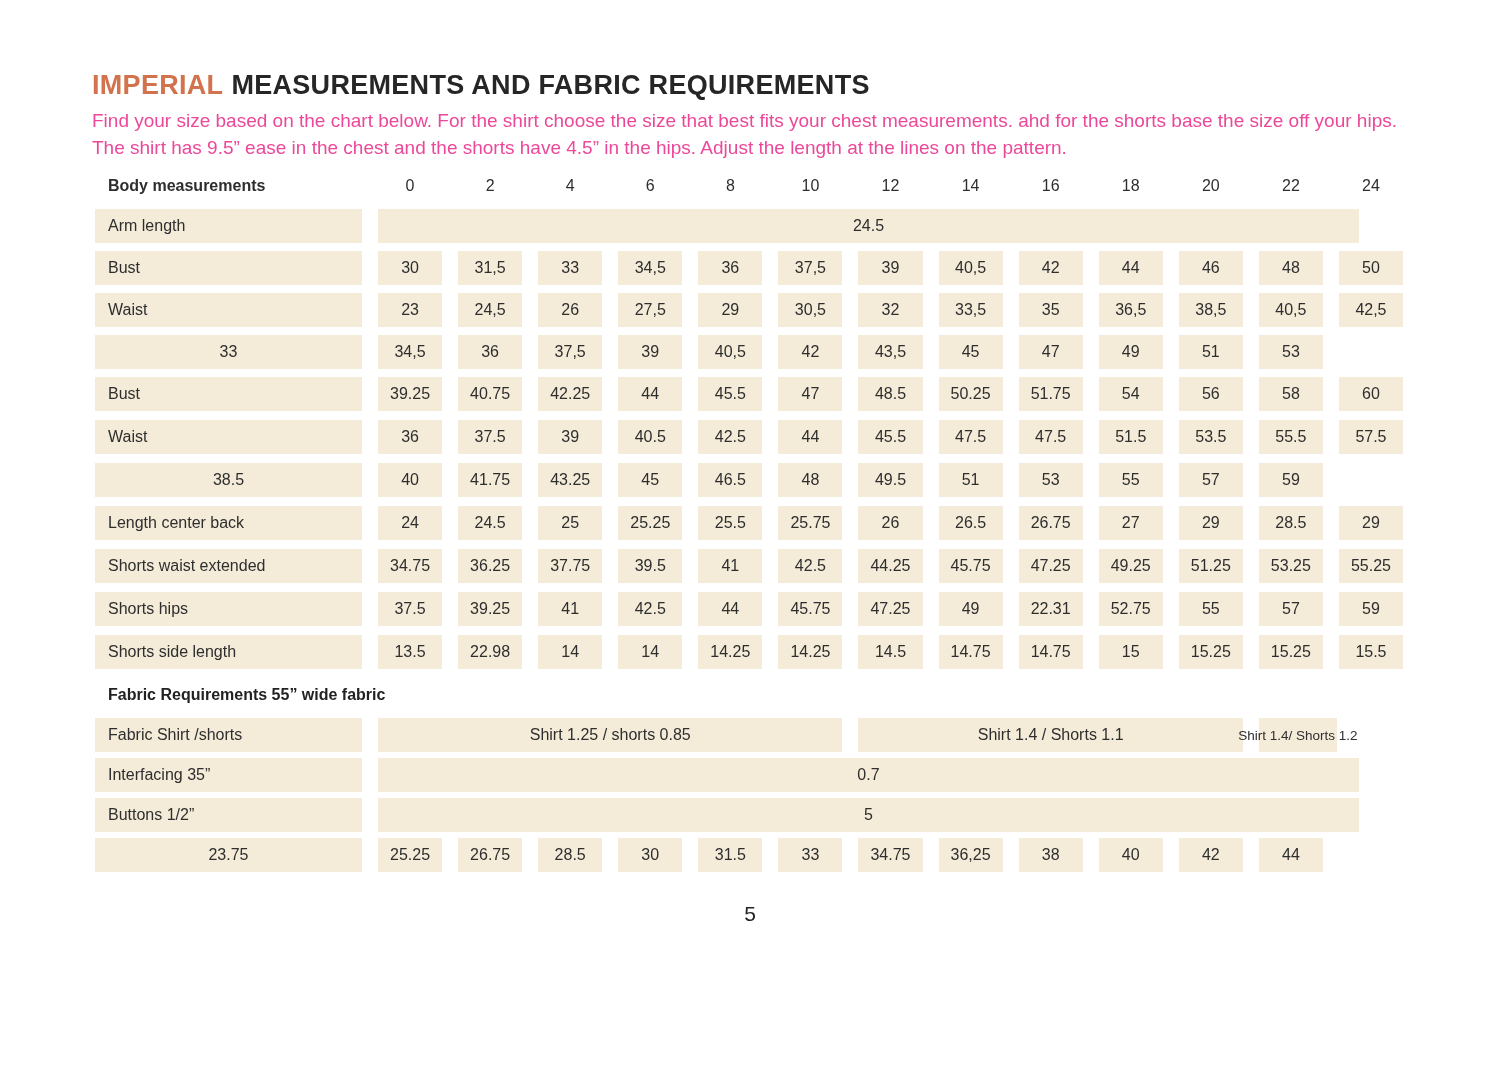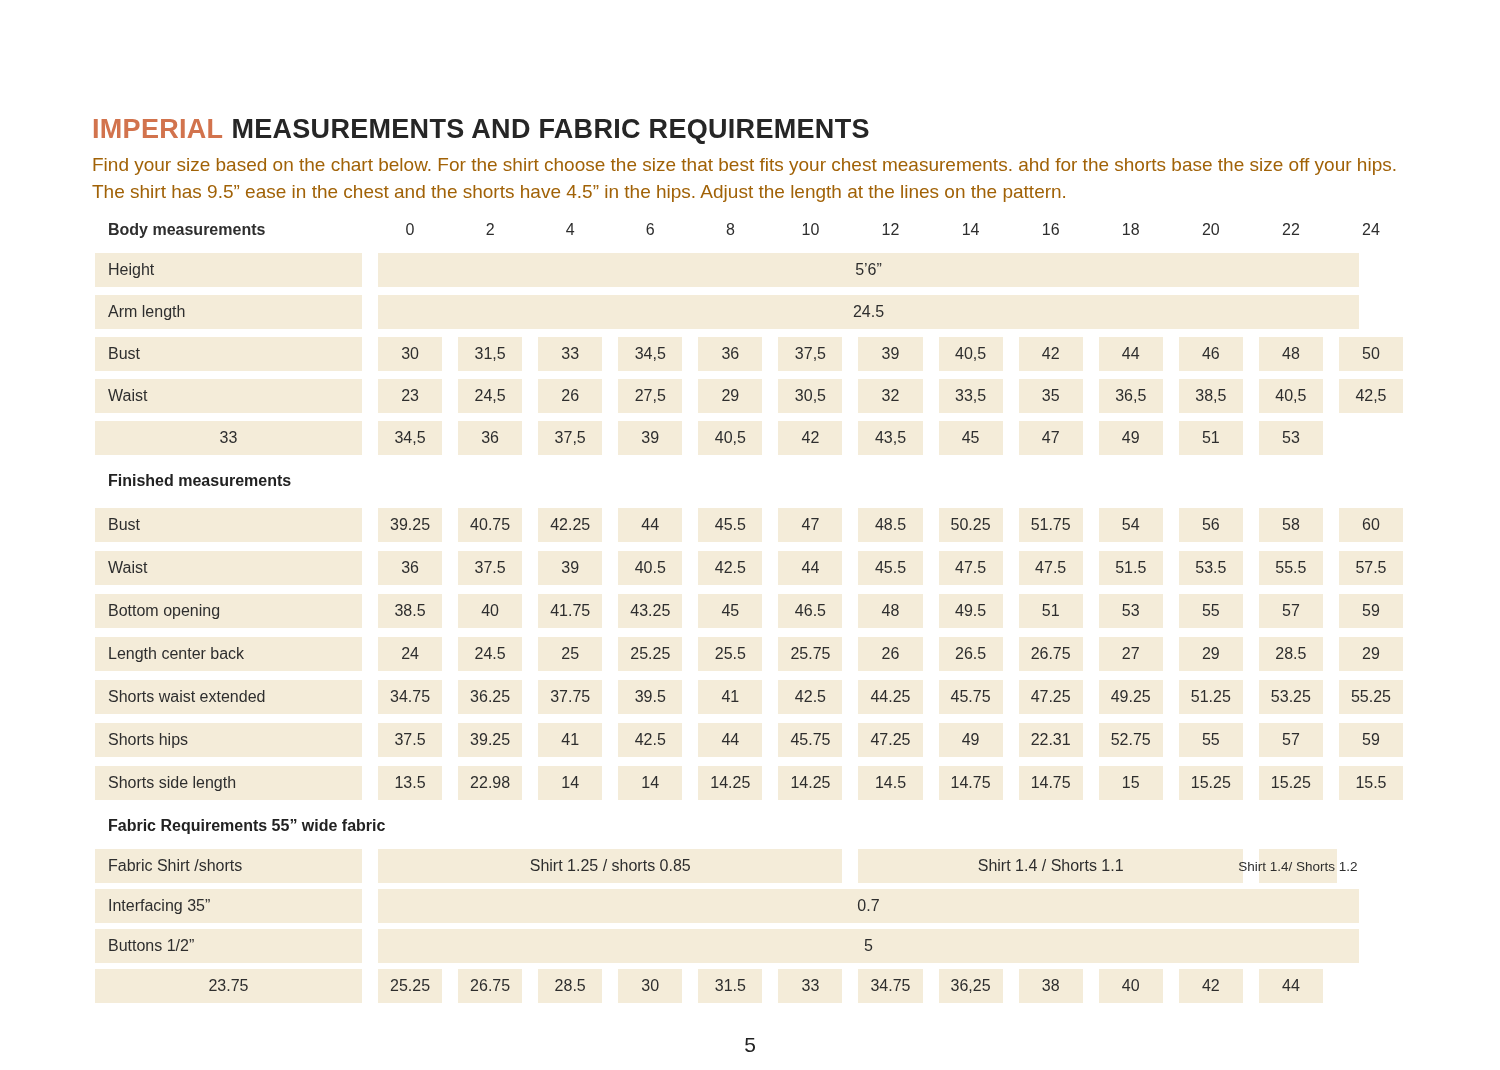--- a/index.html
+++ b/index.html
@@ -1,27 +1,27 @@
 <!DOCTYPE html>
 <html><head>
 <meta charset="utf-8">
 <style>
   html,body{margin:0;padding:0;}
   body{
     width:1500px;height:1070px;background:#ffffff;overflow:hidden;
     font-family:"Liberation Sans",sans-serif;color:#2e2e2e;
   }
-  .content{padding:70px 6px 0 92px;margin-top:44px;}
+  .content{padding:70px 6px 0 92px;}
   .page-title{
     font-size:27px;font-weight:bold;letter-spacing:.3px;
     margin:0 0 7px 0;color:#262626;
   }
   .accent{color:#d2734d;margin-right:8px;}
   .intro{
-    width:1320px;font-size:19px;line-height:26.5px;color:#a16207;
+    width:1320px;font-size:19px;line-height:26.5px;color:#ec4899;
     margin:0 0 12px 0;
   }
   .size-table{width:1308px;margin-left:3px;}
   .t-row{
     display:grid;
     grid-template-columns:267px repeat(13,1fr);
     column-gap:16px;
     height:34px;
     margin-bottom:8px;
   }
@@ -70,24 +70,20 @@
           <div class="cell head-cell">10</div>
           <div class="cell head-cell">12</div>
           <div class="cell head-cell">14</div>
           <div class="cell head-cell">16</div>
           <div class="cell head-cell">18</div>
           <div class="cell head-cell">20</div>
           <div class="cell head-cell">22</div>
           <div class="cell head-cell">24</div>
         </div>
         <div class="t-row">
-          <div class="cell label-cell">Height</div>
-          <div class="cell span-cell">5’6”</div>
-        </div>
-        <div class="t-row">
           <div class="cell label-cell">Arm length</div>
           <div class="cell span-cell">24.5</div>
         </div>
         <div class="t-row">
           <div class="cell label-cell">Bust</div>
           <div class="cell value-cell">30</div>
           <div class="cell value-cell">31,5</div>
           <div class="cell value-cell">33</div>
           <div class="cell value-cell">34,5</div>
           <div class="cell value-cell">36</div>
@@ -125,21 +121,20 @@
           <div class="cell value-cell">40,5</div>
           <div class="cell value-cell">42</div>
           <div class="cell value-cell">43,5</div>
           <div class="cell value-cell">45</div>
           <div class="cell value-cell">47</div>
           <div class="cell value-cell">49</div>
           <div class="cell value-cell">51</div>
           <div class="cell value-cell">53</div>
         </div>
       </div>
-    <div class="section-head">Finished measurements</div>
     <div id="rows-finished">
         <div class="t-row">
           <div class="cell label-cell">Bust</div>
           <div class="cell value-cell">39.25</div>
           <div class="cell value-cell">40.75</div>
           <div class="cell value-cell">42.25</div>
           <div class="cell value-cell">44</div>
           <div class="cell value-cell">45.5</div>
           <div class="cell value-cell">47</div>
           <div class="cell value-cell">48.5</div>
@@ -160,21 +155,20 @@
           <div class="cell value-cell">44</div>
           <div class="cell value-cell">45.5</div>
           <div class="cell value-cell">47.5</div>
           <div class="cell value-cell">47.5</div>
           <div class="cell value-cell">51.5</div>
           <div class="cell value-cell">53.5</div>
           <div class="cell value-cell">55.5</div>
           <div class="cell value-cell">57.5</div>
         </div>
         <div class="t-row">
-          <div class="cell label-cell">Bottom opening</div>
           <div class="cell value-cell">38.5</div>
           <div class="cell value-cell">40</div>
           <div class="cell value-cell">41.75</div>
           <div class="cell value-cell">43.25</div>
           <div class="cell value-cell">45</div>
           <div class="cell value-cell">46.5</div>
           <div class="cell value-cell">48</div>
           <div class="cell value-cell">49.5</div>
           <div class="cell value-cell">51</div>
           <div class="cell value-cell">53</div>

